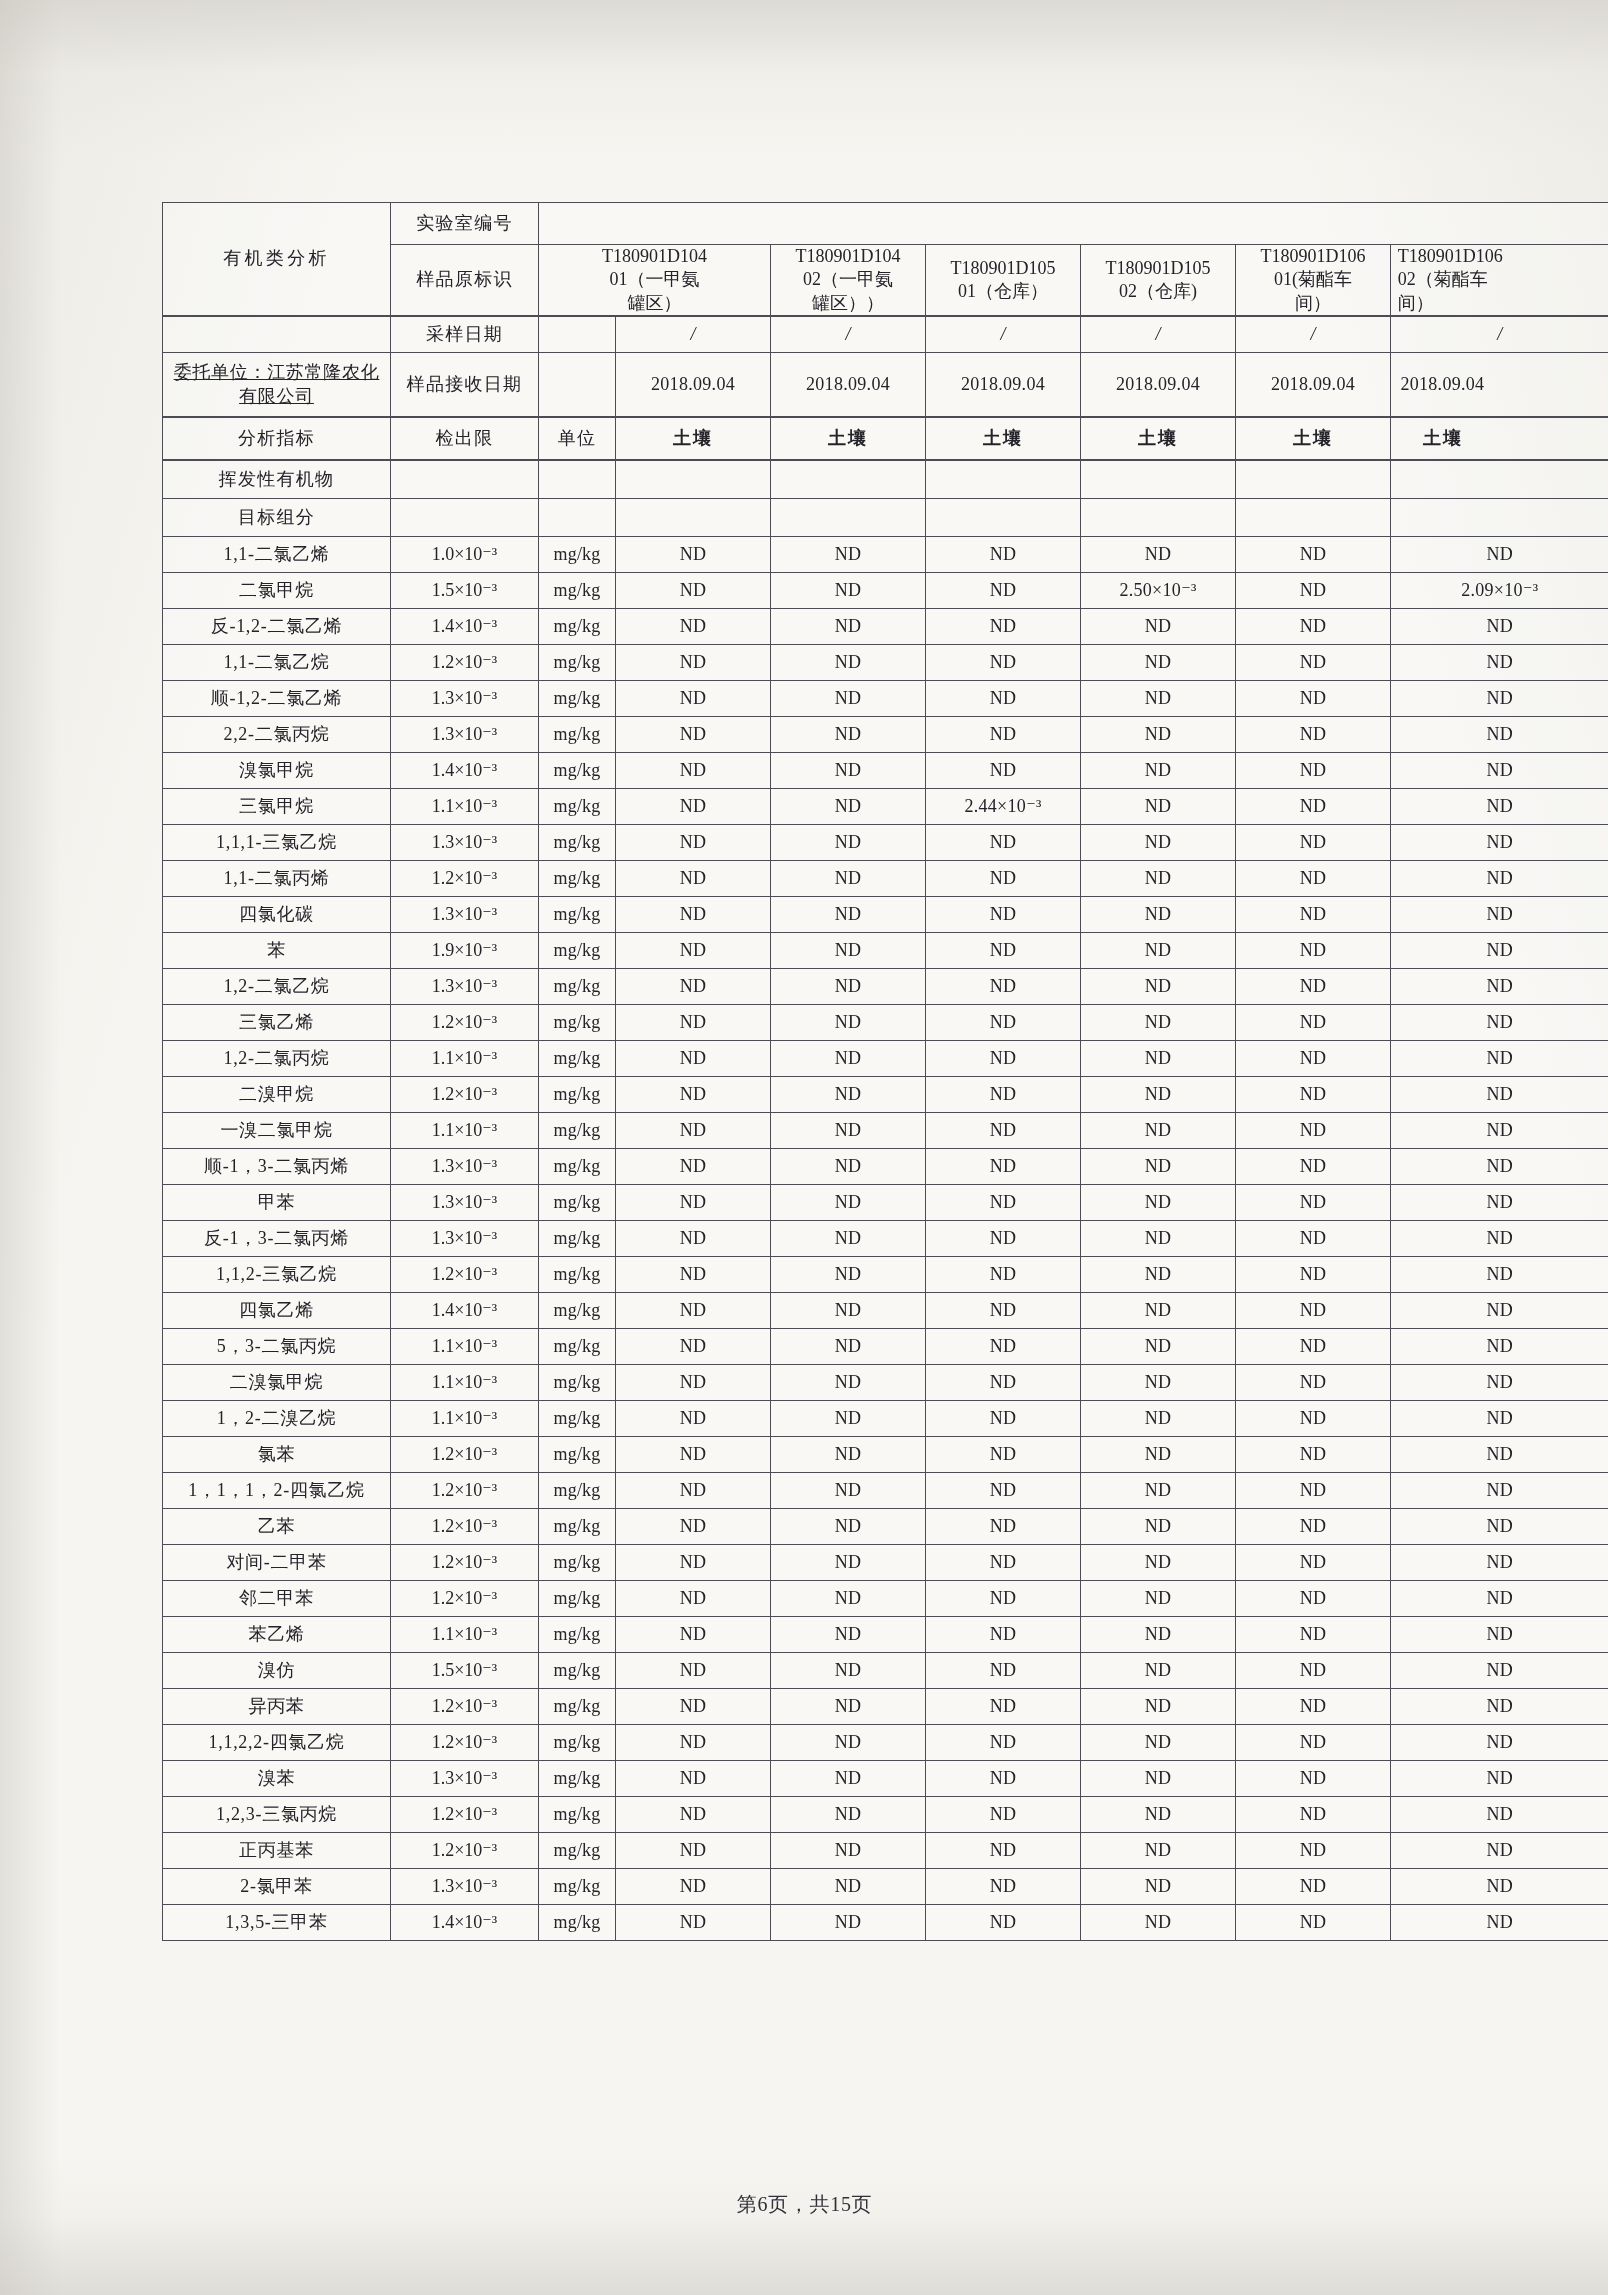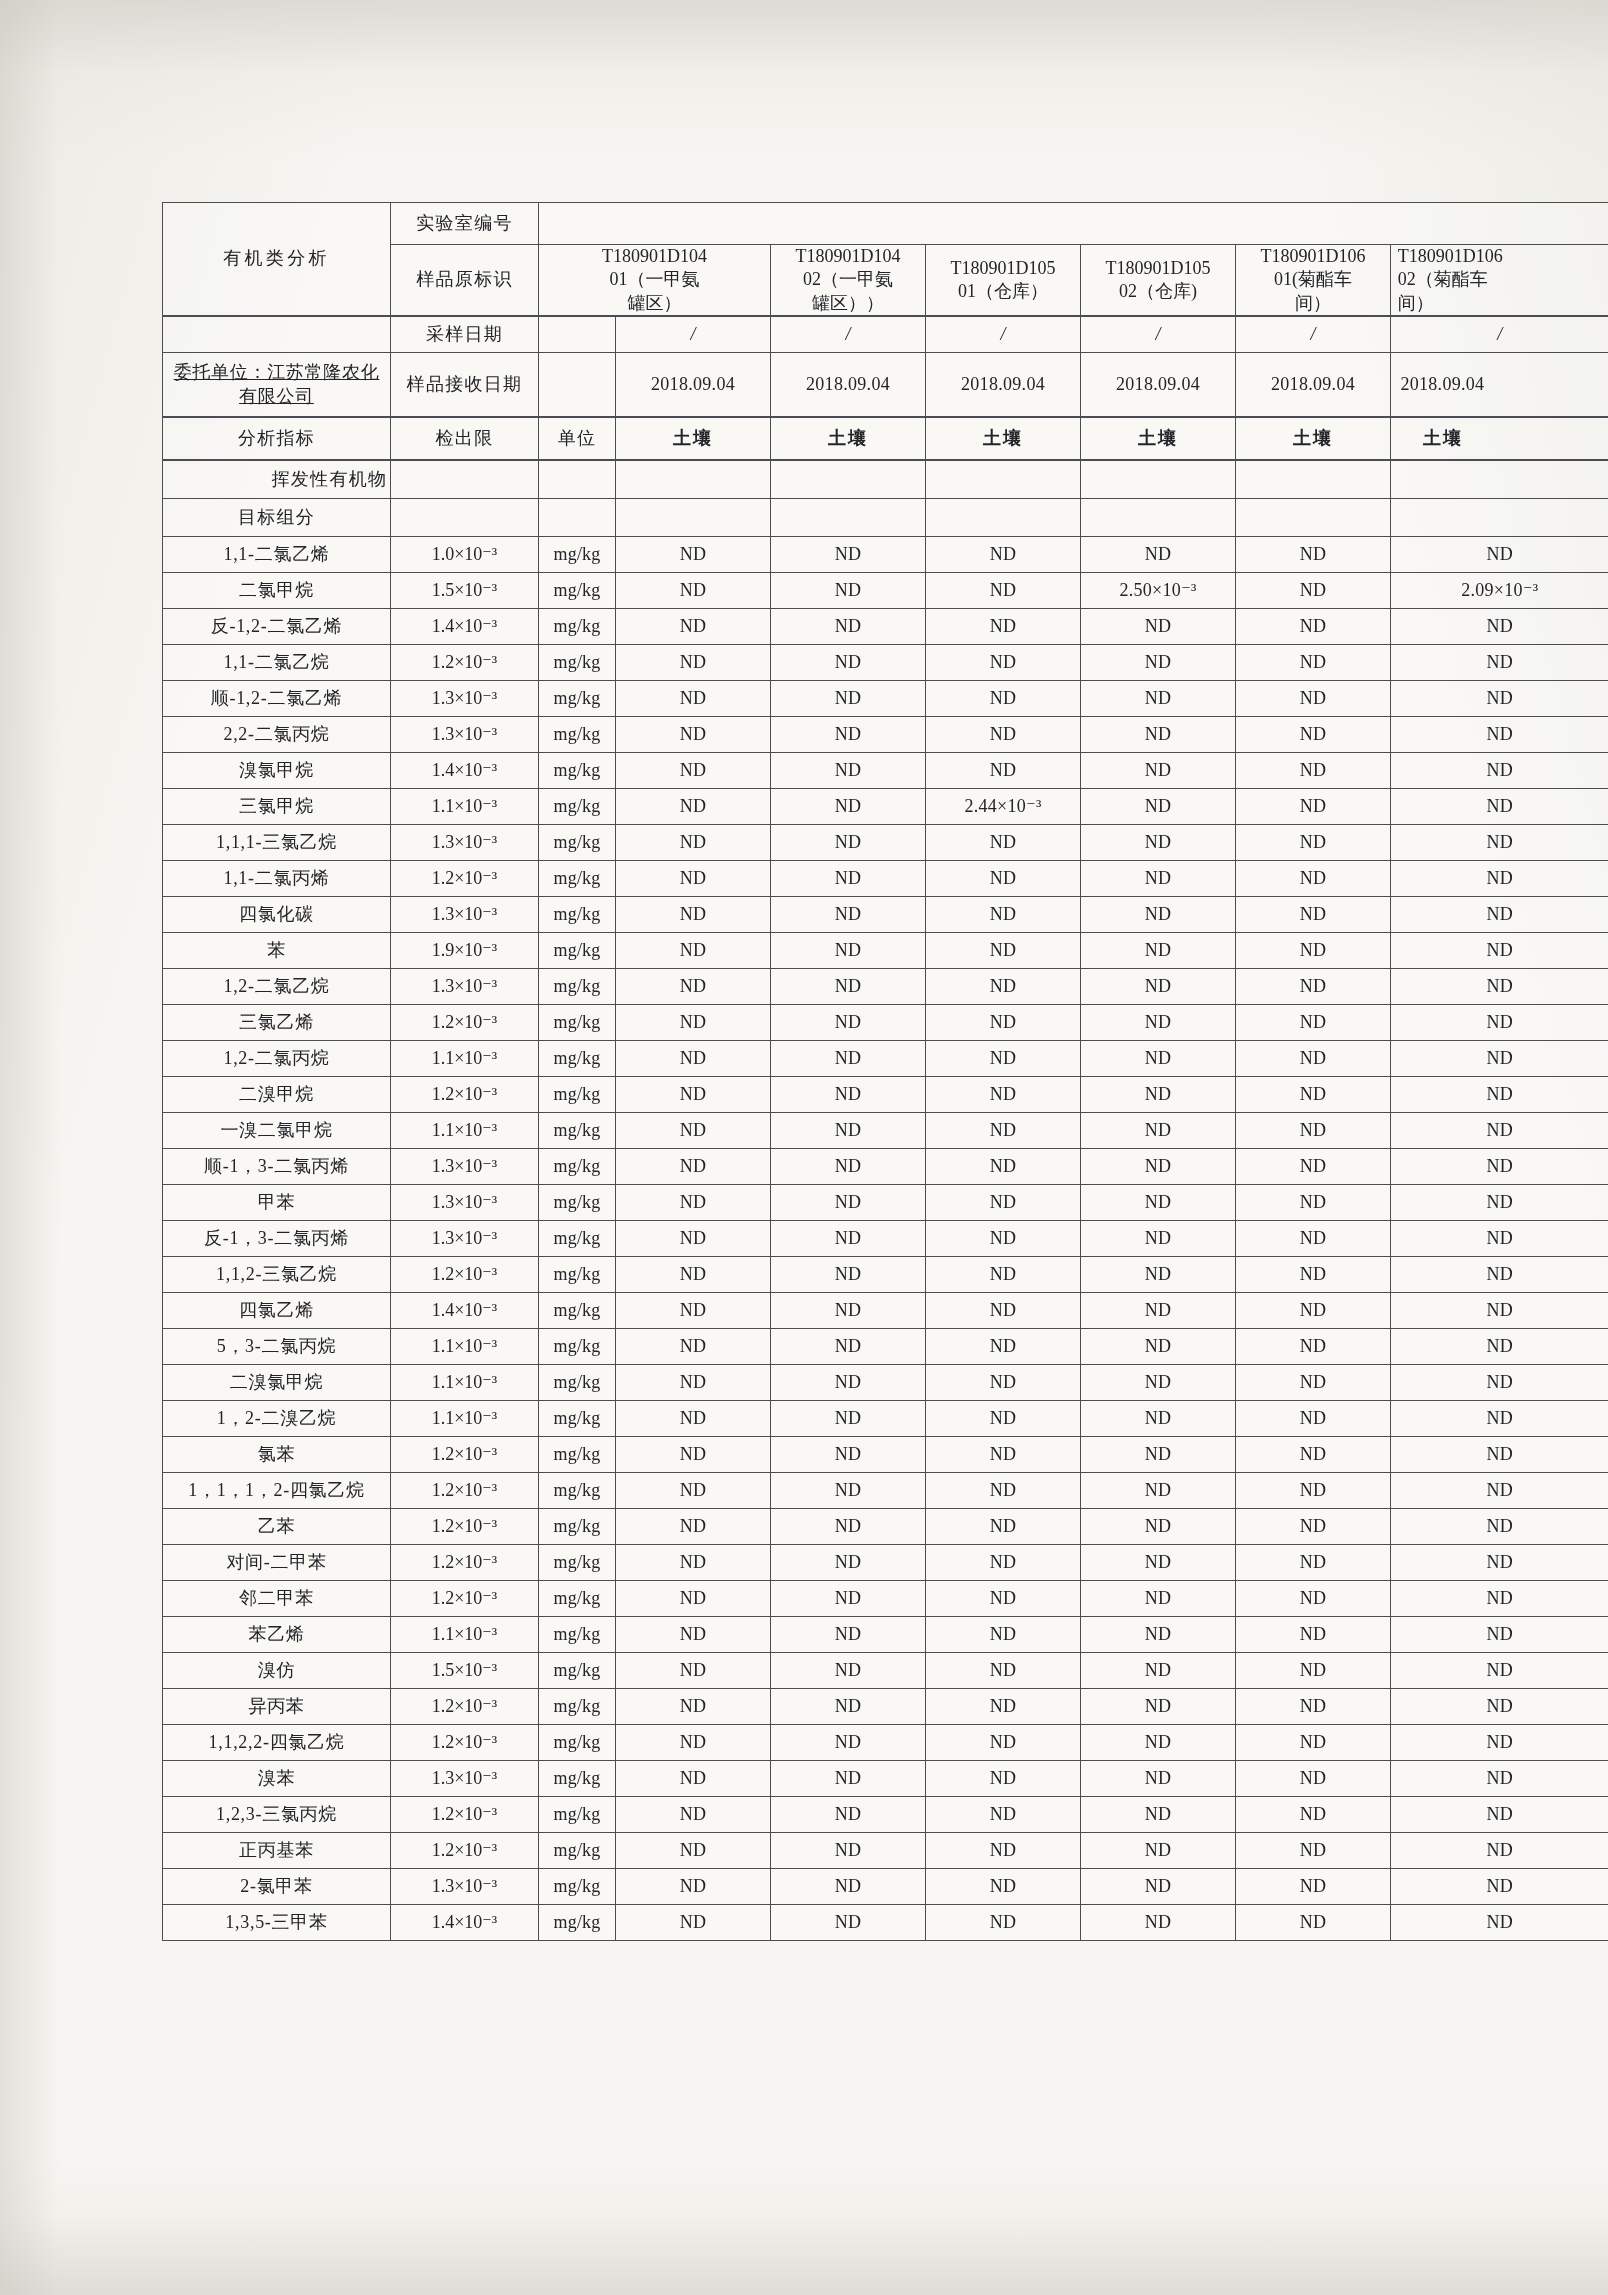--- a/index.html
+++ b/index.html
@@ -186,21 +186,21 @@
         <td class="colhdr thick-t thick-b">单位</td>
         <td class="soil thick-t thick-b">土壤</td>
         <td class="soil thick-t thick-b">土壤</td>
         <td class="soil thick-t thick-b">土壤</td>
         <td class="soil thick-t thick-b">土壤</td>
         <td class="soil thick-t thick-b">土壤</td>
         <td class="soil thick-t thick-b no-r" style="text-align:left;padding-left:32px">土壤</td>
       </tr>
 
       <tr>
-        <td class="sect dashed-b" style="text-align:right">挥发性有机物</td>
+        <td class="sect dashed-b" style="text-align:center">挥发性有机物</td>
         <td class="dashed-b"></td>
         <td class="dashed-b"></td>
         <td class="dashed-b"></td>
         <td class="dashed-b"></td>
         <td class="dashed-b"></td>
         <td class="dashed-b"></td>
         <td class="dashed-b"></td>
         <td class="dashed-b no-r"></td>
       </tr>
 
@@ -641,14 +641,15 @@
           <td class="val">ND</td>
           <td class="val">ND</td>
           <td class="val">ND</td>
           <td class="val">ND</td>
           <td class="val">ND</td>
           <td class="val no-r">ND</td>
         </tr>
       </tbody>
   </table>
 
+  <div class="footer">第6页，共15页</div>
 </div>
 
 
 </body></html>

